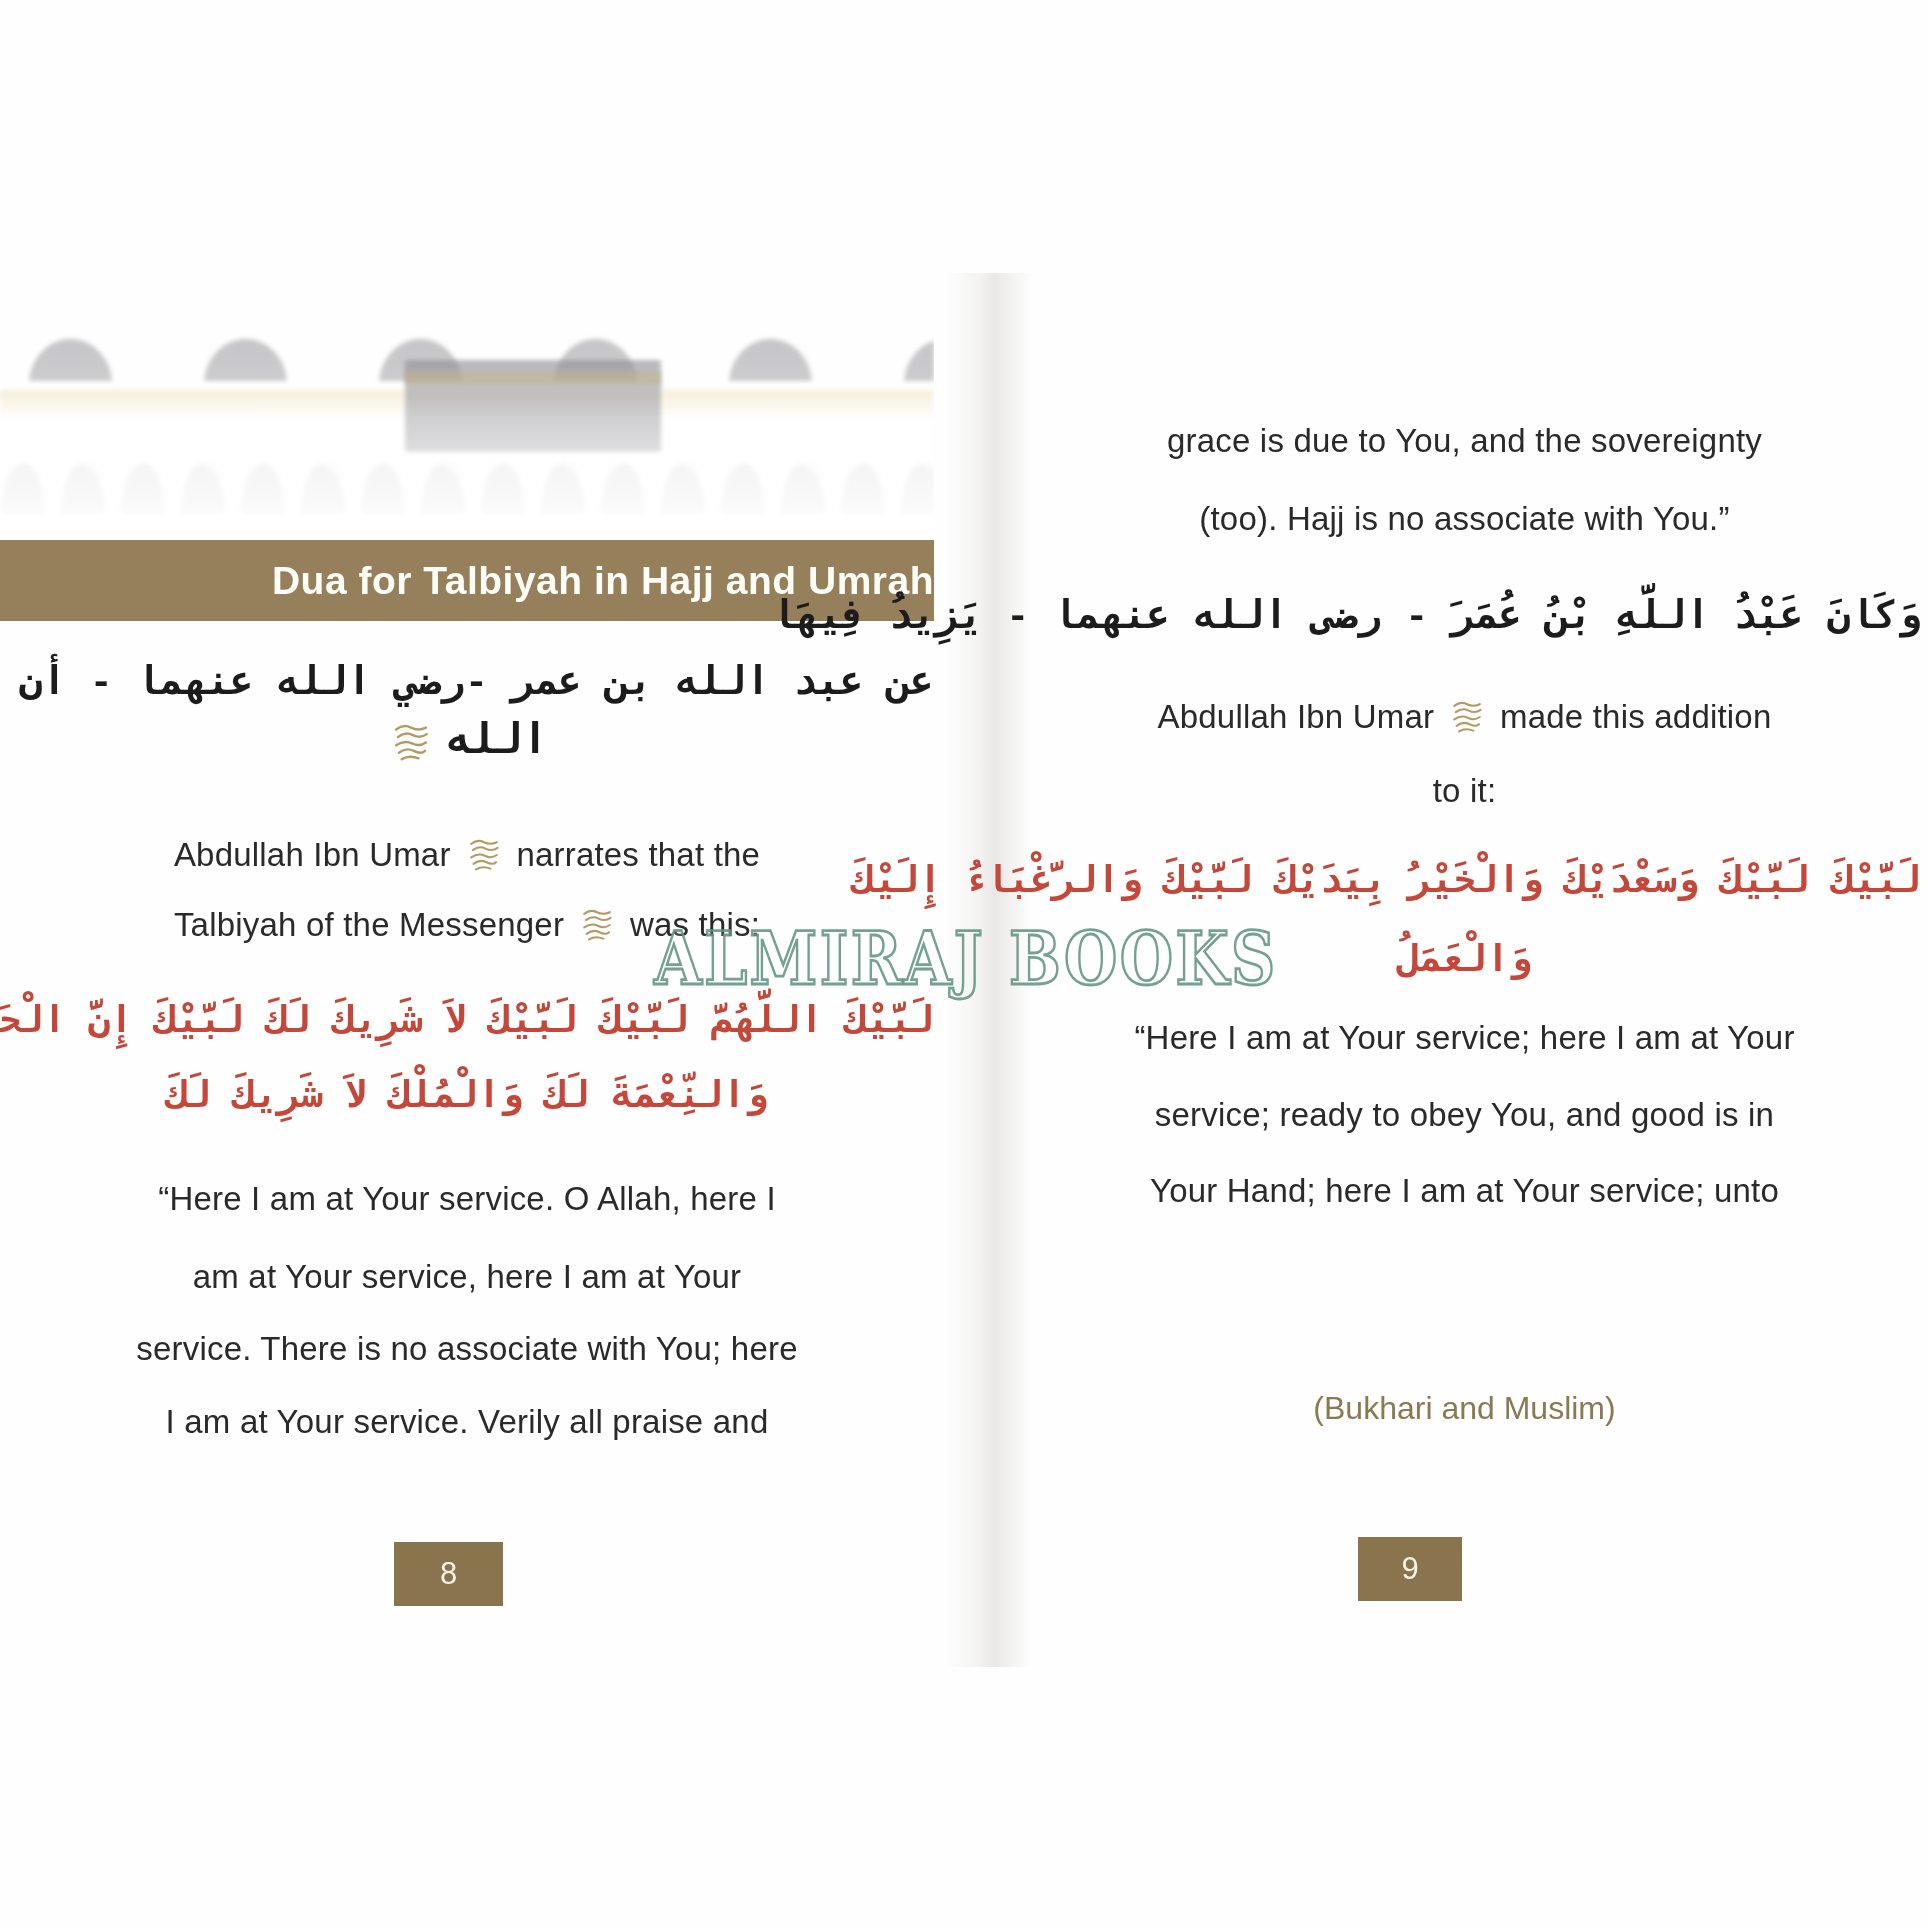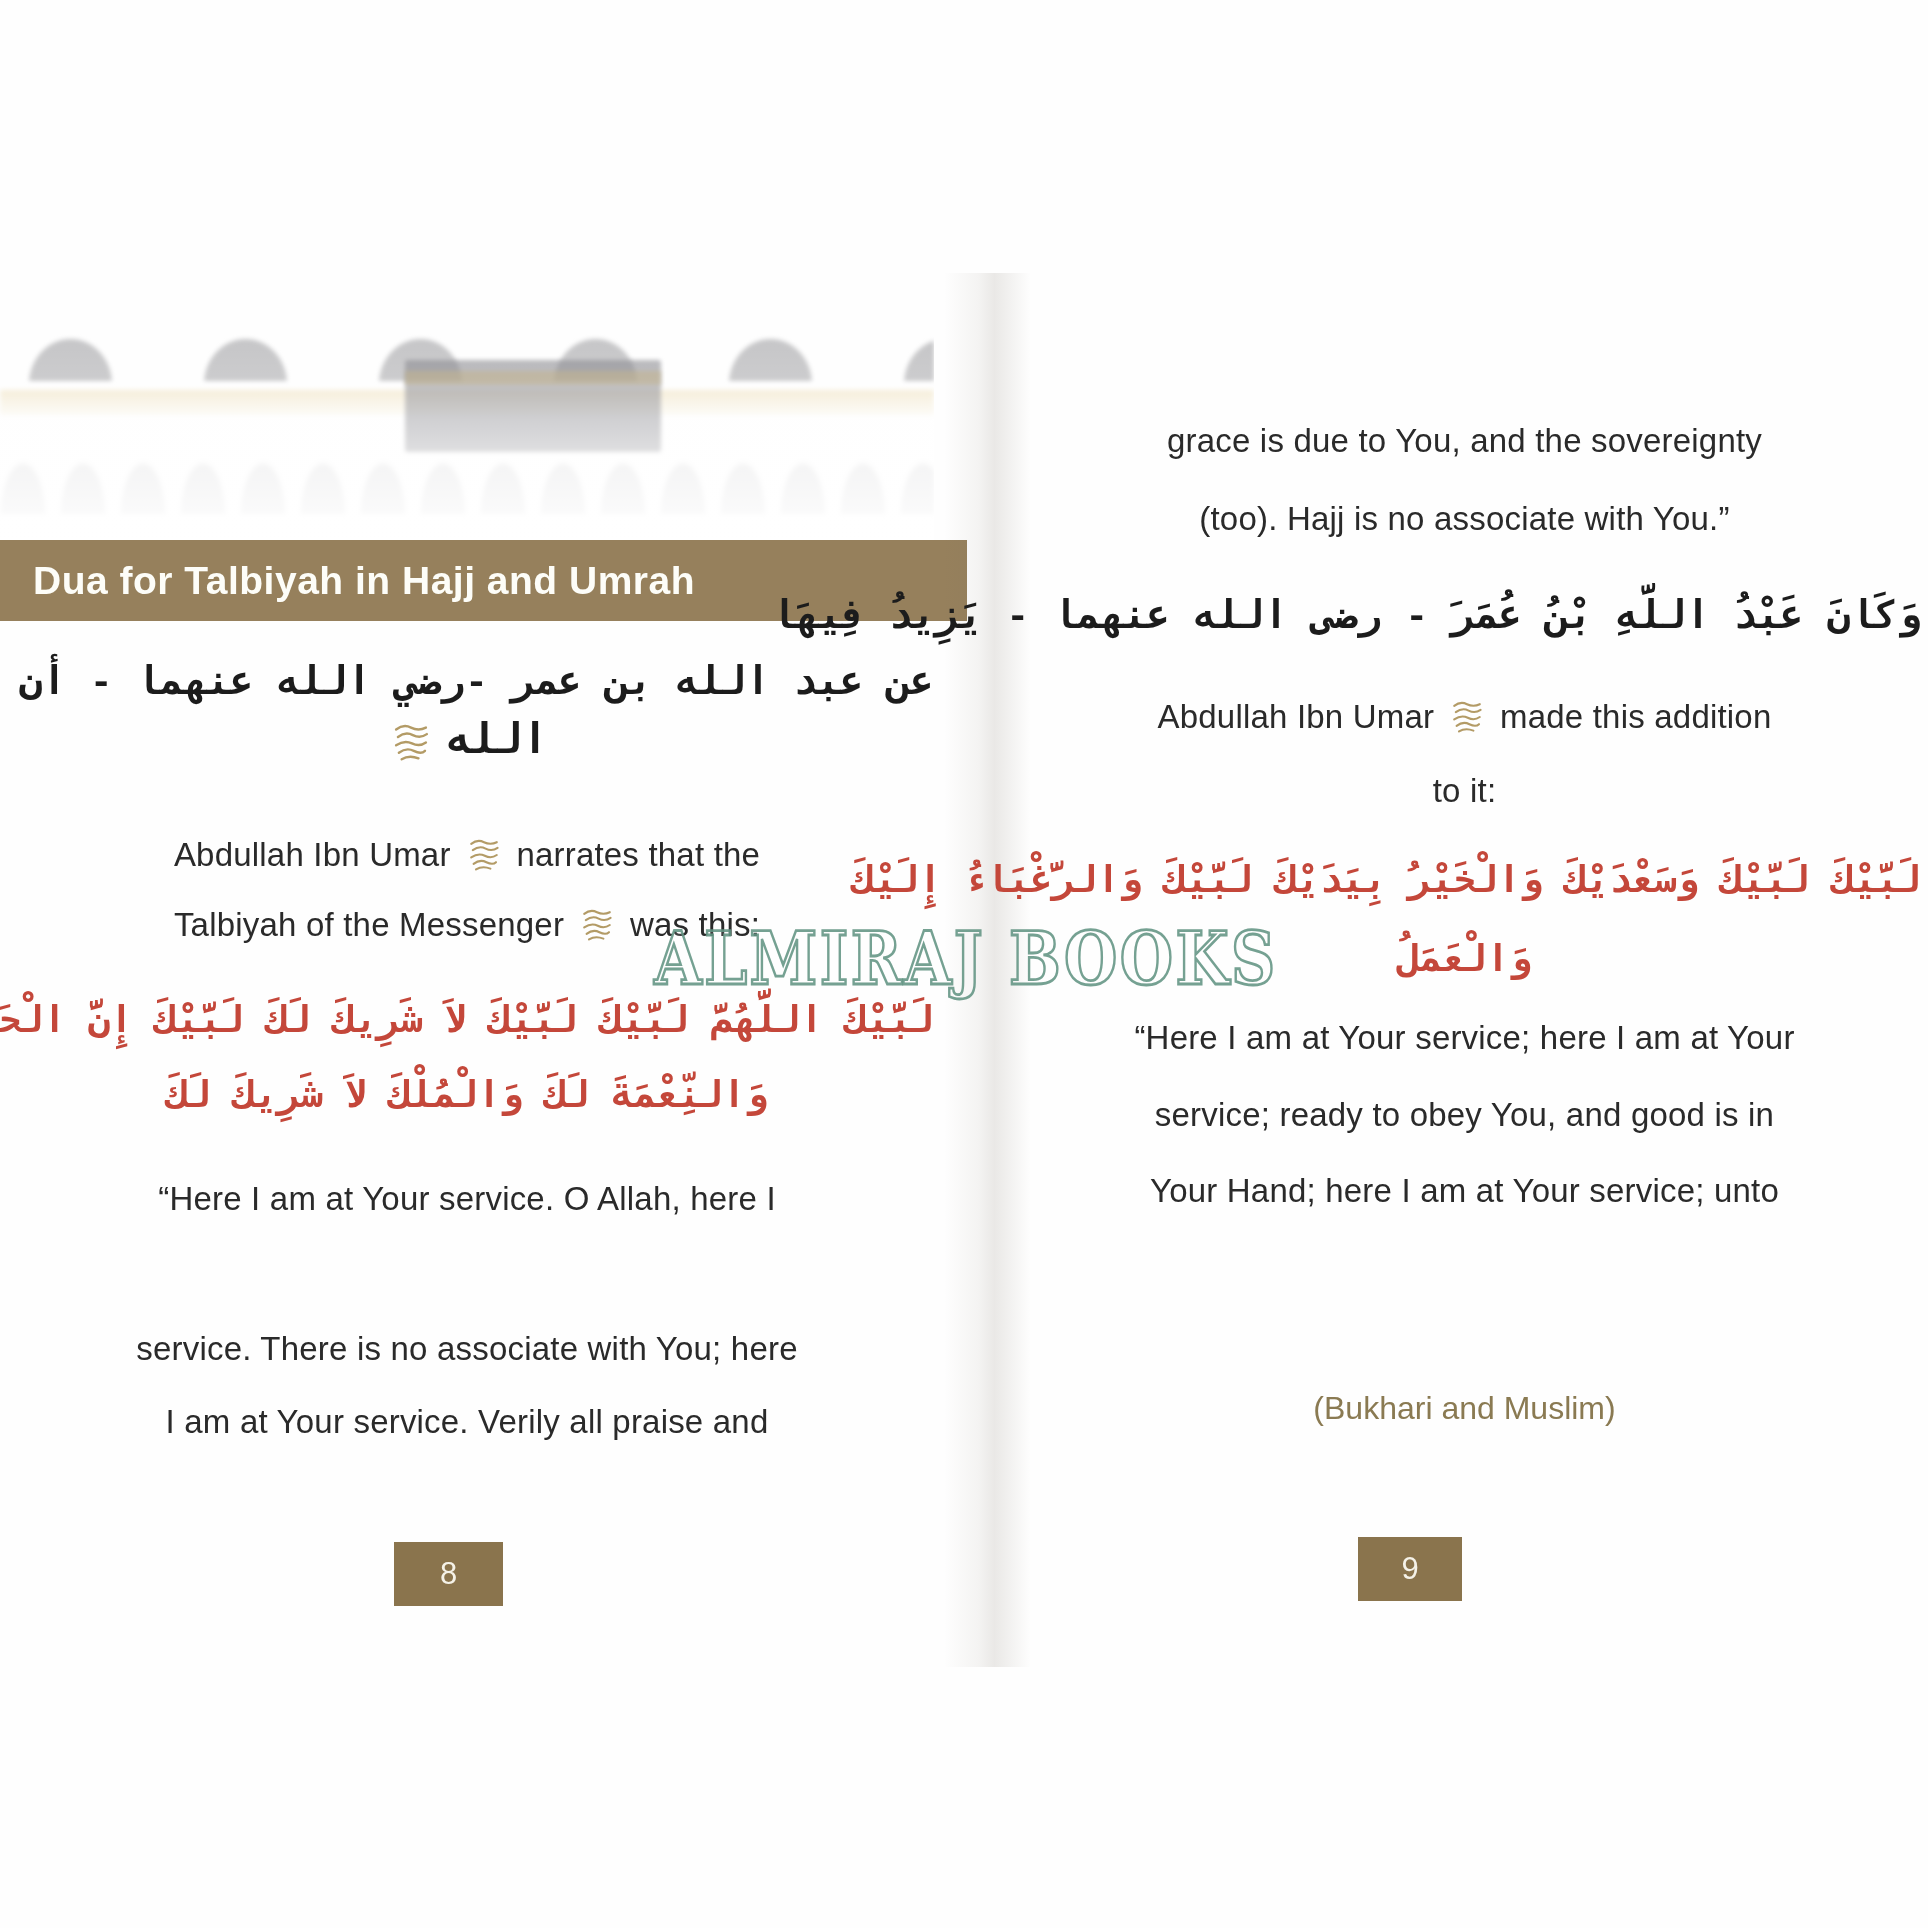--- a/index.html
+++ b/index.html
@@ -22,21 +22,21 @@
   .ar-red { color:#c4473a; font-size:37px; line-height:66px; }
 
   
   .seal { color:#b39b66; display:inline-block; vertical-align:-7.5px; margin:0 5.6px; }
 
   .row { position:absolute; left:0; width:100%; display:flex; justify-content:center; align-items:center; gap:11.3px; white-space:nowrap; }
 
   
   .header-bar {
     position:absolute; left:0; top:540px; width:934px; height:81px;
-    background:#96805c; display:flex; align-items:center; justify-content:flex-start;padding-left:33px;
+    background:#96805c; display:flex; align-items:center; justify-content:flex-end;
   }
   .header-bar span { color:#fdfdf8; font-size:39px; font-weight:bold; letter-spacing:0.5px; }
 
   
   .photo { position:absolute; left:0; top:311px; width:934px; height:230px; overflow:hidden; }
   .arches-top { position:absolute; top:0; left:-17px; right:0; height:70px;
     background-image:radial-gradient(43px 47px at 50% 102%, rgba(95,95,100,0.55) 0 40px, rgba(95,95,100,0) 43px);
     background-size:175px 72px; background-repeat:repeat-x; filter:blur(1.9px); }
   .gold-band { position:absolute; top:79px; left:0; right:0; height:24.5px;
     background:linear-gradient(to bottom, rgba(224,198,130,0.55), rgba(232,214,160,0.2)); filter:blur(2.8px); }
@@ -125,20 +125,21 @@
       <svg class="seal" width="32" height="36" viewBox="0 0 34 38">
           <use href="#seal"></use>
         </svg>
       <span>was this:</span>
     </div>
 
     <div class="line ar ar-red" style="top:989px">لَبَّيْكَ اللَّهُمَّ لَبَّيْكَ لَبَّيْكَ لاَ شَرِيكَ لَكَ لَبَّيْكَ إِنَّ الْحَمْدَ</div>
     <div class="line ar ar-red" style="top:1064px">وَالنِّعْمَةَ لَكَ وَالْمُلْكَ لاَ شَرِيكَ لَكَ</div>
 
     <div class="line en" style="top:1176px">“Here I am at Your service. O Allah, here I</div>
+    <div class="line en" style="top:1254px">am at Your service, here I am at Your</div>
     <div class="line en" style="top:1326px">service. There is no associate with You; here</div>
     <div class="line en" style="top:1399px">I am at Your service. Verily all praise and</div>
 
     <div class="pagebox pagebox-left">
       <span>8</span>
     </div>
   </div>
 
   <div class="gutter"></div>
 

